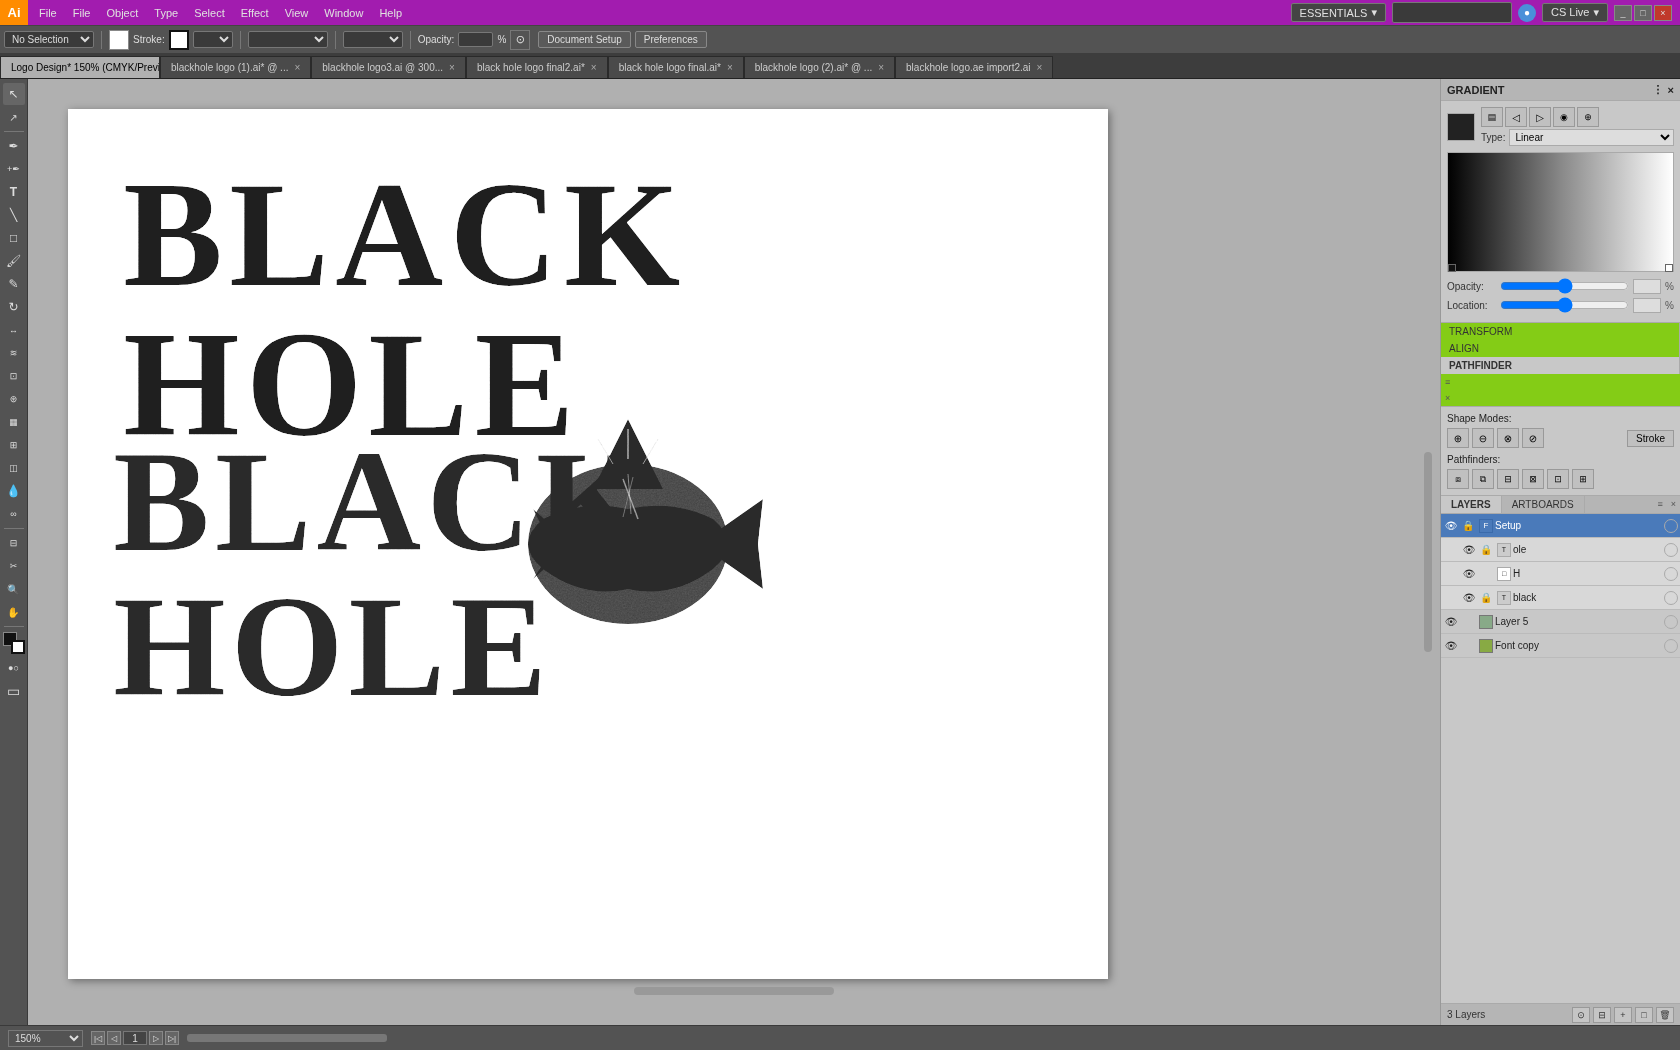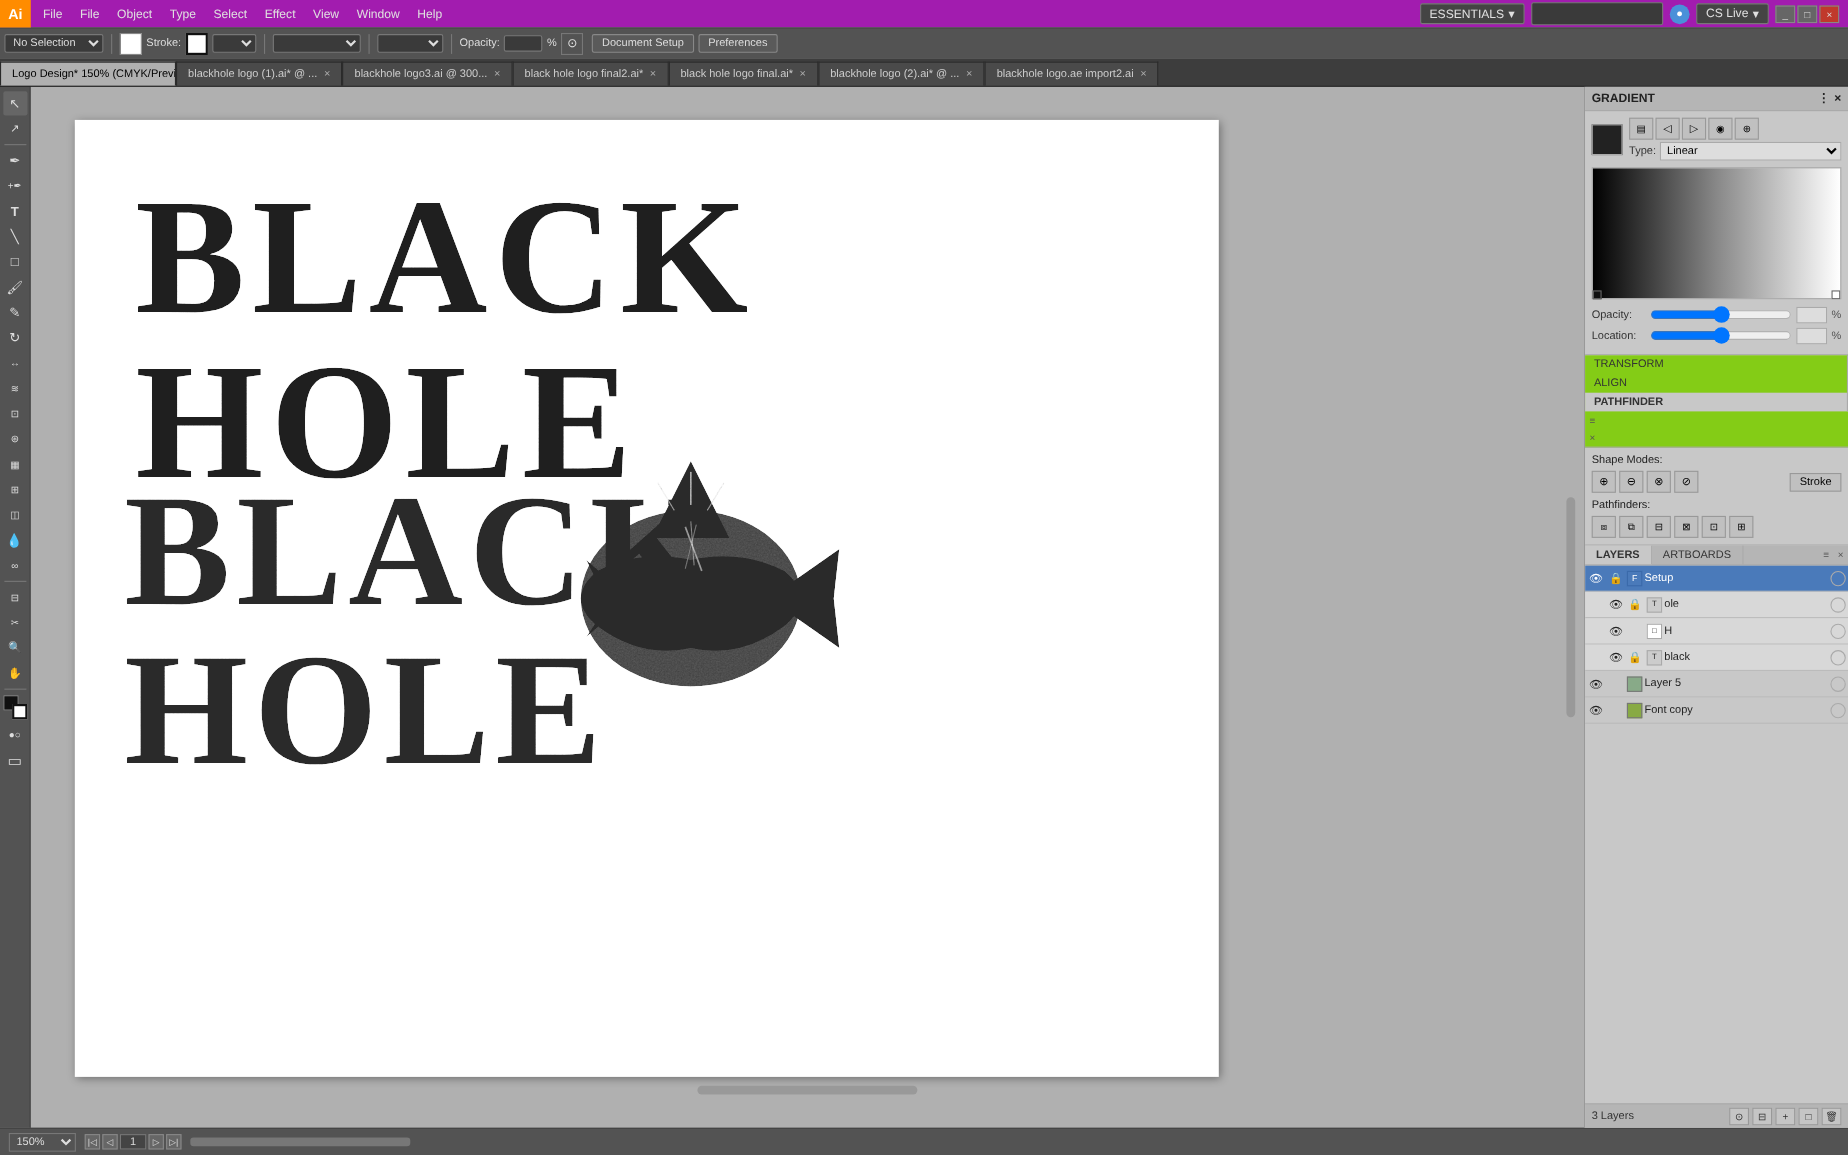--- a/index.html
+++ b/index.html
@@ -479,21 +479,21 @@
           <div class="layers-bottom-btn" title="Create New Sublayer">+</div>
           <div class="layers-bottom-btn" title="Create New Layer">□</div>
           <div class="layers-bottom-btn" title="Delete Layer" style="background:#c5c5c5;">🗑</div>
         </div>
       </div>
     </div>
   </div>
 </div>
 
 <div id="statusbar">
-  <select style="width:61px;background:#535353;border:1px solid #777;color:#ddd;padding:1px 2px;font-size:10px;">
+  <select style="width:75px;background:#535353;border:1px solid #777;color:#ddd;padding:1px 2px;font-size:10px;">
     <option>150%</option>
     <option>25%</option>
     <option>50%</option>
     <option>100%</option>
     <option>200%</option>
   </select>
   <div class="nav-btns">
     <div class="nav-btn">|◁</div>
     <div class="nav-btn">◁</div>
     <input type="text" value="1" style="width: 24px; background: rgb(68, 68, 68); border: 1px solid rgb(119, 119, 119); color: rgb(221, 221, 221); text-align: center; font-size: 10px; padding: 0px;">

